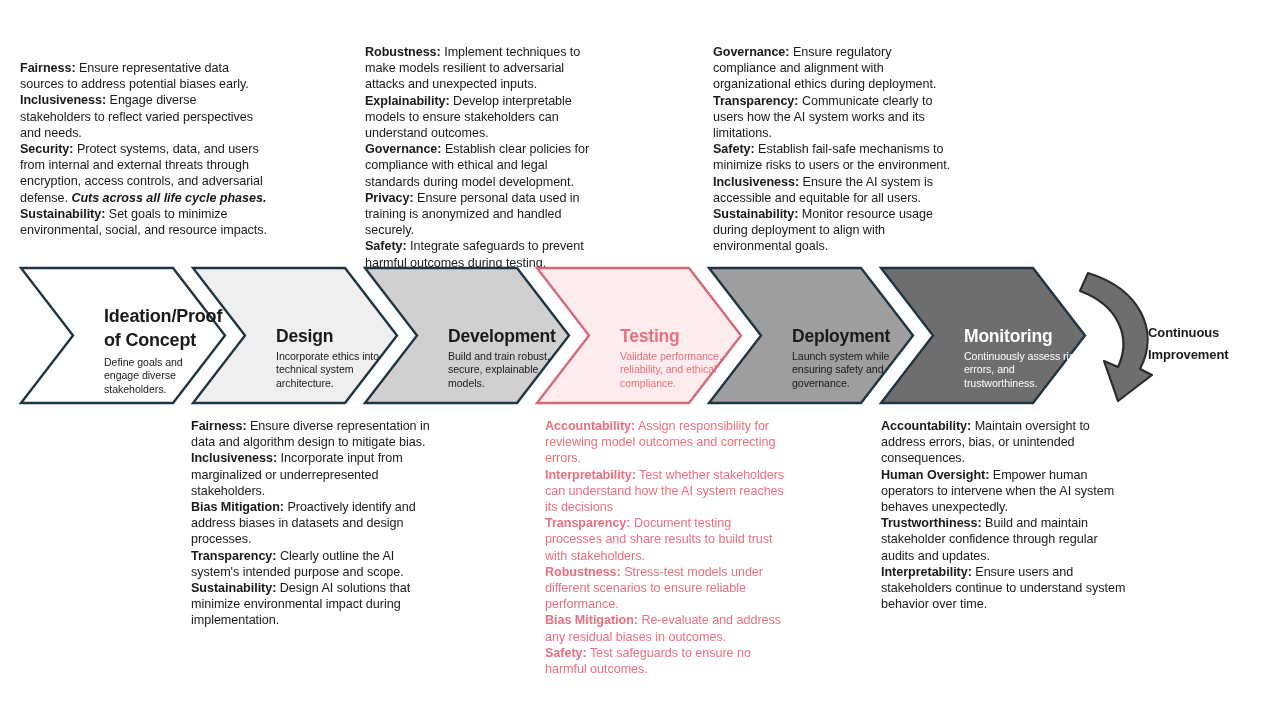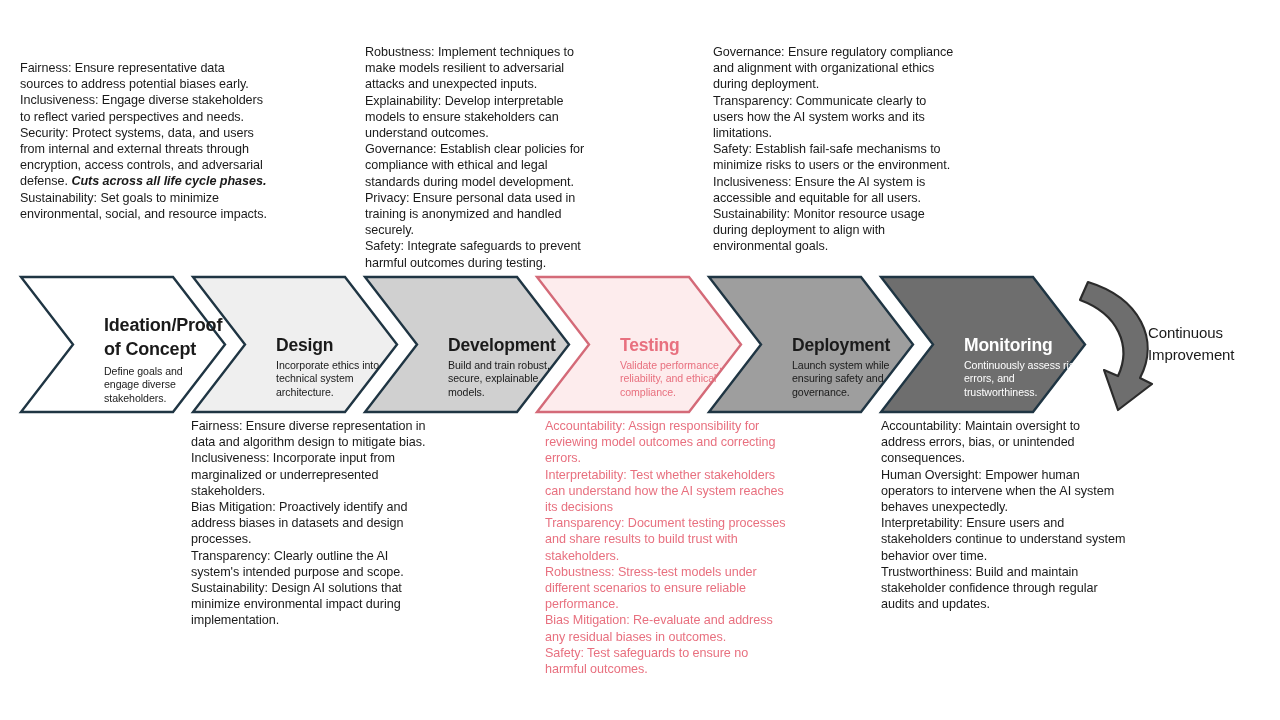--- a/index.html
+++ b/index.html
@@ -17,30 +17,30 @@
   }
 
   
   .note {
     position: absolute;
     font-size: 12.6px;
     line-height: 16.2px;
     color: #1a1a1a;
     letter-spacing: -0.05px;
   }
-  .note .term { font-weight: normal; }
+  .note .term { font-weight: bold; }
   .note .emph { font-weight: bold; font-style: italic; }
   .note p { margin: 0; }
   .note.pink, .note.pink .term { color: #e8707f; }
 
   
   #chevron-band {
     position: absolute;
     left: 0;
-    top: 270px;
+    top: 261px;
     width: 1280px;
     height: 150px;
     text-align: right;
   }
   #chevron-svg { display: block; }
 
   .chev-title {
     font-weight: bold;
     font-size: 17.5px;
     letter-spacing: -0.2px;
@@ -51,22 +51,22 @@
     line-height: 13.6px;
     letter-spacing: -0.05px;
   }
 
   
   #ci-label {
     position: absolute;
     left: 1148px;
     top: 322px;
     width: 130px;
-    font-size: 15px;
-    font-weight: normal;
+    font-size: 13px;
+    font-weight: bold;
     line-height: 22px;
     color: #1a1a1a;
     letter-spacing: -0.1px;
   }
 </style>
 </head>
 <body>
 
 <div class="note" id="note-top-ideation" style="left:20px; top:60px; width:250px;">
     <p><span class="term">Fairness:</span><span> Ensure representative data sources to address potential biases early.</span></p>
@@ -158,15 +158,15 @@
     <p><span class="term">Interpretability:</span><span> Test whether stakeholders can understand how the AI system reaches its decisions</span></p>
     <p><span class="term">Transparency:</span><span> Document testing processes and share results to build trust with stakeholders.</span></p>
     <p><span class="term">Robustness:</span><span> Stress-test models under different scenarios to ensure reliable performance.</span></p>
     <p><span class="term">Bias Mitigation:</span><span> Re-evaluate and address any residual biases in outcomes.</span></p>
     <p><span class="term">Safety:</span><span> Test safeguards to ensure no harmful outcomes.</span></p>
   </div>
 
 <div class="note" id="note-bottom-monitoring" style="left:881px; top:418px; width:246px;">
     <p><span class="term">Accountability:</span><span> Maintain oversight to address errors, bias, or unintended consequences.</span></p>
     <p><span class="term">Human Oversight:</span><span> Empower human operators to intervene when the AI system behaves unexpectedly.</span></p>
+    <p><span class="term">Trustworthiness:</span><span> Build and maintain stakeholder confidence through regular audits and updates.</span></p>
     <p><span class="term">Interpretability:</span><span> Ensure users and stakeholders continue to understand system behavior over time.</span></p>
-    <p><span class="term">Trustworthiness:</span><span> Build and maintain stakeholder confidence through regular audits and updates.</span></p>
   </div>
 
 </body></html>

